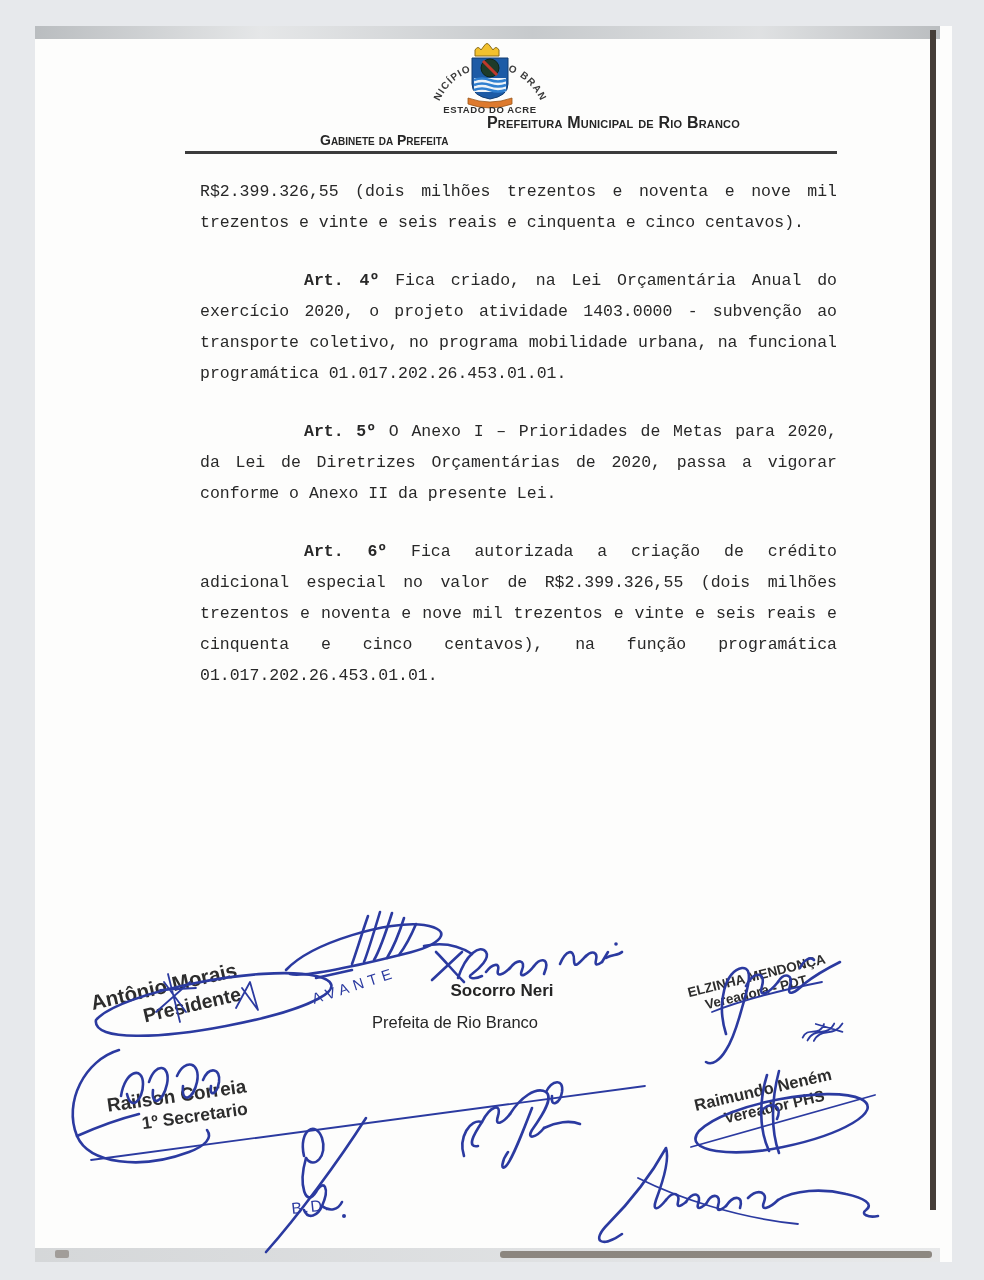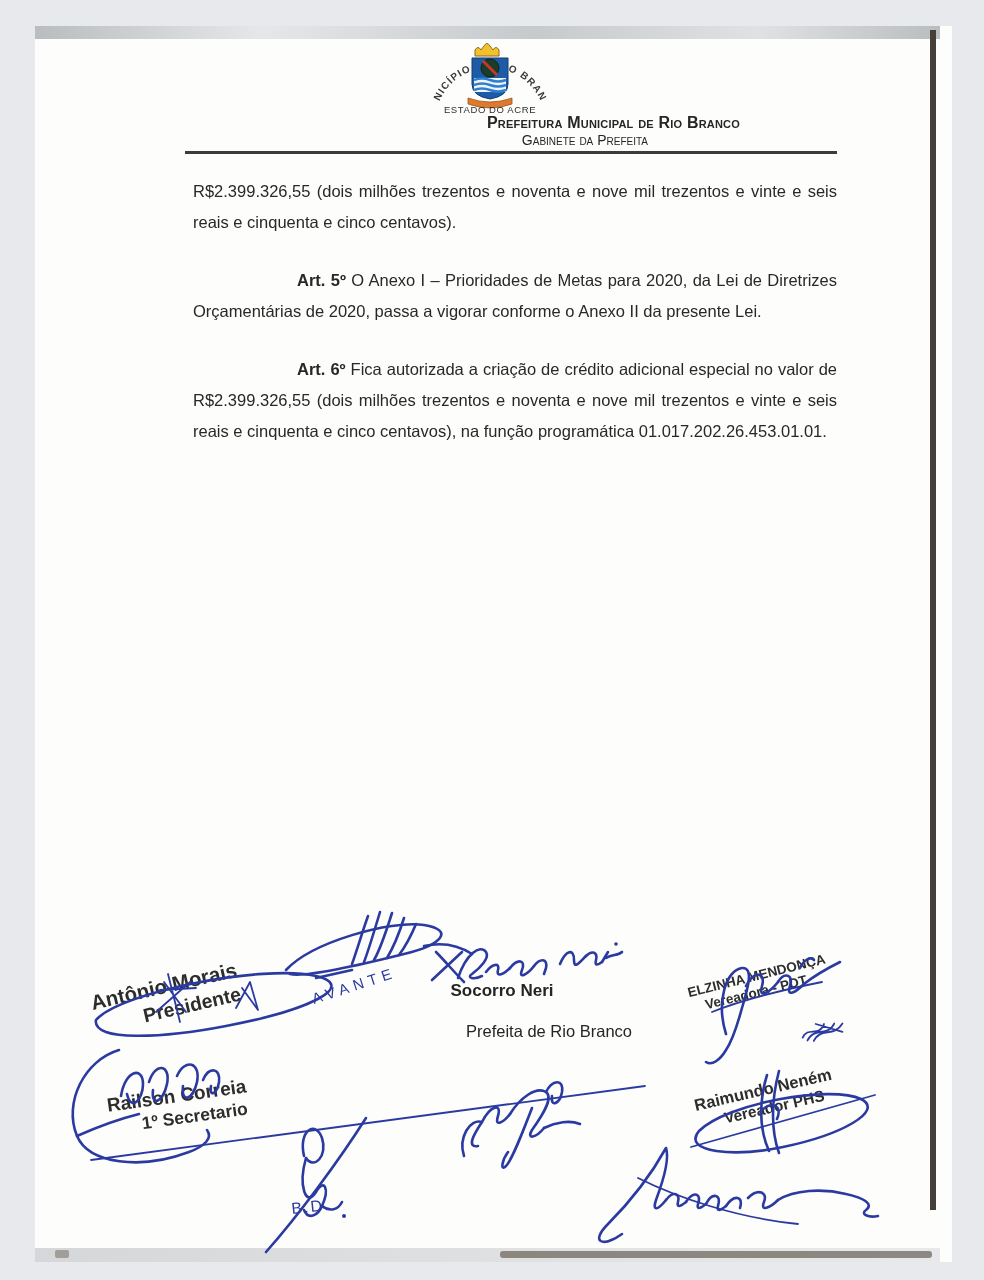--- a/index.html
+++ b/index.html
@@ -10,38 +10,38 @@
   .top-band{position:absolute;left:35px;top:26px;width:905px;height:13px;
     background:linear-gradient(90deg,rgba(130,136,142,.55),rgba(175,180,186,.30) 25%,rgba(145,151,157,.5) 55%,rgba(168,173,179,.35) 80%,rgba(120,126,132,.5));}
   .right-line{position:absolute;left:930px;top:30px;width:6px;height:1180px;background:#463e38;}
   .bottom-band{position:absolute;left:35px;top:1248px;width:905px;height:14px;
     background:linear-gradient(90deg,rgba(180,184,188,.55),rgba(205,208,212,.45));}
   .bottom-smudge{position:absolute;left:500px;top:1251px;width:432px;height:7px;background:#776f66;opacity:.8;border-radius:3px;}
   .corner-dot{position:absolute;left:55px;top:1250px;width:14px;height:8px;background:#8a847d;opacity:.7;border-radius:2px;}
   
   .crest{position:absolute;left:405px;top:26px;}
   .hdr-state{position:absolute;left:340px;top:104px;width:300px;text-align:center;
-    font-size:9.5px;font-weight:normal;letter-spacing:.6px;color:#2e2e2e;}
+    font-size:9.5px;font-weight:bold;letter-spacing:.6px;color:#2e2e2e;}
   .hdr-org{position:absolute;left:240px;top:114px;width:500px;text-align:right;
     font-variant:small-caps;font-weight:bold;font-size:16px;letter-spacing:.2px;color:#262626;}
-  .hdr-dept{position:absolute;left:348px;top:132px;width:300px;text-align:right;
-    font-variant:small-caps;font-weight:normal;font-size:14px;color:#262626;}
+  .hdr-dept{position:absolute;left:320px;top:132px;width:300px;text-align:left;
+    font-variant:small-caps;font-weight:bold;font-size:14px;color:#262626;}
   .hdr-rule{position:absolute;left:185px;top:151px;width:652px;height:3px;background:#3c3c3c;}
   
   .body-text{position:absolute;left:185px;top:176px;width:652px;font-size:16.5px;
     line-height:31px;text-align:justify;color:#282828;}
-  .body-text p{margin:0 0 27px 8px;}
+  .body-text p{margin:0 0 27px 15px;font-family:Liberation Mono, monospace;}
   .body-text p.ind{text-indent:104px;}
   .body-text b{font-weight:bold;}
   .dateline{white-space:pre-wrap;text-indent:104px;}
   
   .mayor-name{position:absolute;left:392px;top:981px;width:220px;text-align:center;
     font-weight:bold;font-size:17px;color:#252525;}
-  .mayor-role{position:absolute;left:372px;top:1013px;width:260px;text-align:right;
-    font-size:16.5px;color:#252525;margin-top:9px;}
+  .mayor-role{position:absolute;left:372px;top:1013px;width:260px;text-align:left;
+    font-size:16.5px;color:#252525;}
   
   .stamp{position:absolute;color:#2d2d2d;transform-origin:center;line-height:1.2;}
   .stamp .l2{display:block;}
   .stamp-antonio{left:92px;top:974px;transform:rotate(-13deg);font-weight:bold;font-size:20.5px;}
   .stamp-antonio .l2{font-size:19.5px;padding-left:48px;}
   .stamp-elzinha{left:688px;top:968px;transform:rotate(-14deg);font-size:13.5px;font-weight:bold;}
   .stamp-elzinha .l2{font-weight:bold;font-size:13.5px;padding-left:14px;}
   .stamp-railson{left:108px;top:1085px;transform:rotate(-8deg);font-weight:bold;font-size:19px;}
   .stamp-railson .l2{font-size:17.5px;padding-left:32px;}
   .stamp-raimundo{left:695px;top:1080px;transform:rotate(-13deg);font-weight:bold;font-size:16.5px;}
@@ -82,20 +82,21 @@
     </g>
     <path d="M63,72 Q85,80 107,72 L107,78 Q85,86 63,78 Z" fill="var(--crest-banner,#dd7a2e)" stroke="#9a5518" stroke-width=".8"></path>
   </svg>
   <div class="hdr-state">ESTADO DO ACRE</div>
   <div class="hdr-org">Prefeitura Municipal de Rio Branco</div>
   <div class="hdr-dept">Gabinete da Prefeita</div>
   <div class="hdr-rule"></div>
 
   <div class="body-text">
     <p><span>R$2.399.326,55 (dois milhões trezentos e noventa e nove mil trezentos e vinte e seis reais e cinquenta e cinco centavos).</span></p>
+    <p class="ind"><b>Art. 4º</b><span> Fica criado, na Lei Orçamentária Anual do exercício 2020, o projeto atividade 1403.0000 - subvenção ao transporte coletivo, no programa mobilidade urbana, na funcional programática 01.017.202.26.453.01.01.</span></p>
     <p class="ind"><b>Art. 5º</b><span> O Anexo I – Prioridades de Metas para 2020, da Lei de Diretrizes Orçamentárias de 2020, passa a vigorar conforme o Anexo II da presente Lei.</span></p>
     <p class="ind"><b>Art. 6º</b><span> Fica autorizada a criação de crédito adicional especial no valor de R$2.399.326,55 (dois milhões trezentos e noventa e nove mil trezentos e vinte e seis reais e cinquenta e cinco centavos), na função programática 01.017.202.26.453.01.01.</span></p>
   </div>
 
   <div class="mayor-name">Socorro Neri</div>
   <div class="mayor-role">Prefeita de Rio Branco</div>
 
   <div class="stamp stamp-antonio">
     <span>Antônio Morais</span>
     <span class="l2">Presidente</span>

